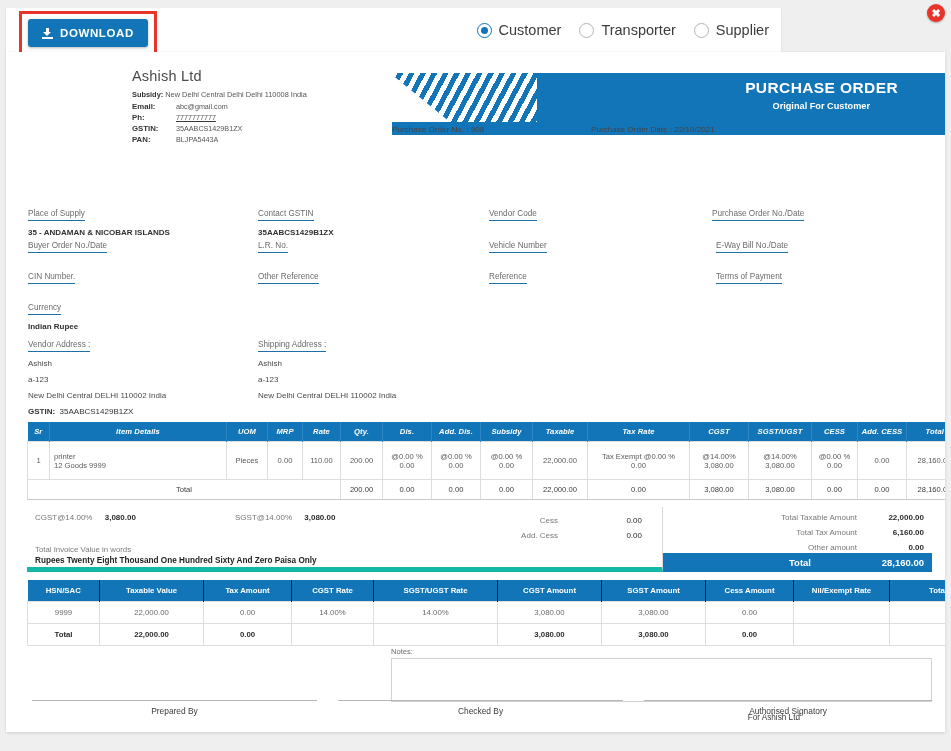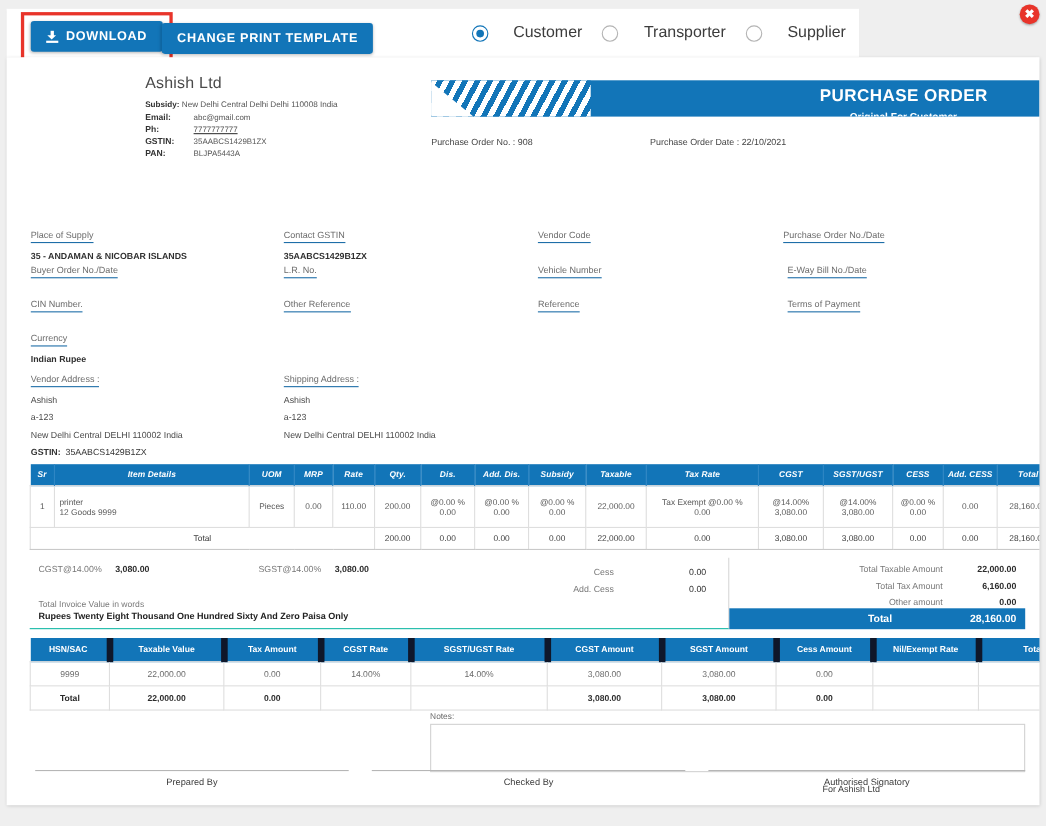--- a/index.html
+++ b/index.html
@@ -61,21 +61,21 @@
     border-top: 4.5px solid #fff;
   }
   .dl-bar { position:absolute; left:0; bottom:0; width:11px; height:2px; background:#fff; }
 
   
   .radio-group {
     position: absolute;
     right: 12px; top: 0; height: 44px;
     display: flex; align-items: center; gap: 18px;
   }
-  .radio-item { display:flex; align-items:center; gap: 23px; cursor:pointer; }
+  .radio-item { display:flex; align-items:center; gap: 7px; cursor:pointer; }
   .radio-dot {
     width: 15px; height: 15px; border-radius: 50%;
     border: 1.6px solid #b4b4b4; background:#fff;
     display:inline-block; position:relative;
   }
   .radio-item.on .radio-dot { border-color:#1275b8; }
   .radio-item.on .radio-dot:after {
     content:""; position:absolute; left:3px; top:3px;
     width:7px; height:7px; border-radius:50%; background:#1275b8;
   }
@@ -118,21 +118,21 @@
   .kv { position:absolute; left:126px; font-size:7.8px; }
   .kv .k { display:inline-block; width: 44px; font-weight:bold; color:#333; }
   .kv .v { color:#555; font-size: 7.2px; }
   .kv1 { top: 50px; }
   .kv2 { top: 61px; text-decoration: underline; }
   .kv3 { top: 72px; }
   .kv4 { top: 83px; }
 
   .po-band {
     position:absolute; left: 386px; top: 21px;
-    width: 553px; height: 33px;
+    width: 553px; height: 62px;
     background:#1275b8;
     overflow:hidden;
   }
   .po-band .stripes {
     position:absolute; left:0; top:0; width: 145px; height: 49px;
     background: repeating-linear-gradient(118deg, #ffffff 0 5px, #1275b8 5px 10px);
   }
   .po-band .stripes:after {
     content:""; position:absolute; left:-2px; top:0; width: 60px; height:49px;
     background:#fff;
@@ -183,21 +183,21 @@
   }
   .items td.l { text-align:left; }
   .items tr.total-row td {
     border-top: 1px solid #dedede; border-bottom: 1px solid #c9c9c9;
     height: 20px; color:#3b3b3b; padding: 3px 4px;
   }
   .items tr.total-row td.tl { text-align:center; font-weight:normal; }
 
   
   .summary { position:absolute; left: 21px; top: 455px; width: 905px; height: 65px; }
-  .sum-left { position:absolute; left:0; top:0; width: 636px; height: 65px; border-bottom: 1px solid #14b8a6; border-right: 1px solid #d8d8d8;}
+  .sum-left { position:absolute; left:0; top:0; width: 636px; height: 65px; border-bottom: 5px solid #14b8a6; border-right: 1px solid #d8d8d8;}
   .sum-right { position:absolute; left: 636px; top: 0; width: 269px; height: 65px; }
 
   .gst-row { position:absolute; top: 6px; font-size: 8px; }
   .gst-row .lbl { color:#777; }
   .gst-row .val { color:#2b2b2b; font-weight:bold; margin-left: 10px; }
   .cgst-row { left: 8px; }
   .sgst-row { left: 208px; }
 
   .cess-line { position:absolute; font-size: 8px; color:#777; text-align:right; }
   .cess-val { position:absolute; font-size: 8px; color:#2b2b2b; text-align:right; }
@@ -214,21 +214,21 @@
   .grand .g-l { position:absolute; left: 126px; top: 4px; }
   .grand .g-v { position:absolute; right: 8px; top: 4px; }
 
   
   .hsn {
     position:absolute; left: 21px; top: 528px; width: 905px;
     table-layout: fixed;
   }
   .hsn th {
     background:#1275b8; color:#fff; font-size: 7.8px; font-weight:bold;
-    padding: 6px 2px; border-right: 6px solid #0f172a; text-align:center;
+    padding: 6px 2px; border-right: 1px solid #0f172a; text-align:center;
   }
   .hsn th:last-child { border-right:none; }
   .hsn td {
     border: 1px solid #dedede; font-size: 7.8px; color:#6a6a6a;
     padding: 6px 4px; text-align:center;
   }
   .hsn tr.tot td { color:#2b2b2b; font-weight:bold; }
 
   
   .pay { position:absolute; left: 22px; top: 598px; font-size: 8.2px; }
@@ -258,21 +258,20 @@
 
   <div class="toolbar">
     <div class="btn-dl-wrap">
       <button class="btn">
         <span class="dl-icon">
             <span class="dl-bar"></span>
           </span>
         <span>DOWNLOAD</span>
       </button>
     </div>
-    <button class="btn btn-tpl">CHANGE PRINT TEMPLATE</button>
 
     <div class="radio-group">
       <label class="radio-item on">
         <span class="radio-dot"></span>
         <span class="radio-label">Customer</span>
       </label>
       <label class="radio-item">
         <span class="radio-dot"></span>
         <span class="radio-label">Transporter</span>
       </label>

